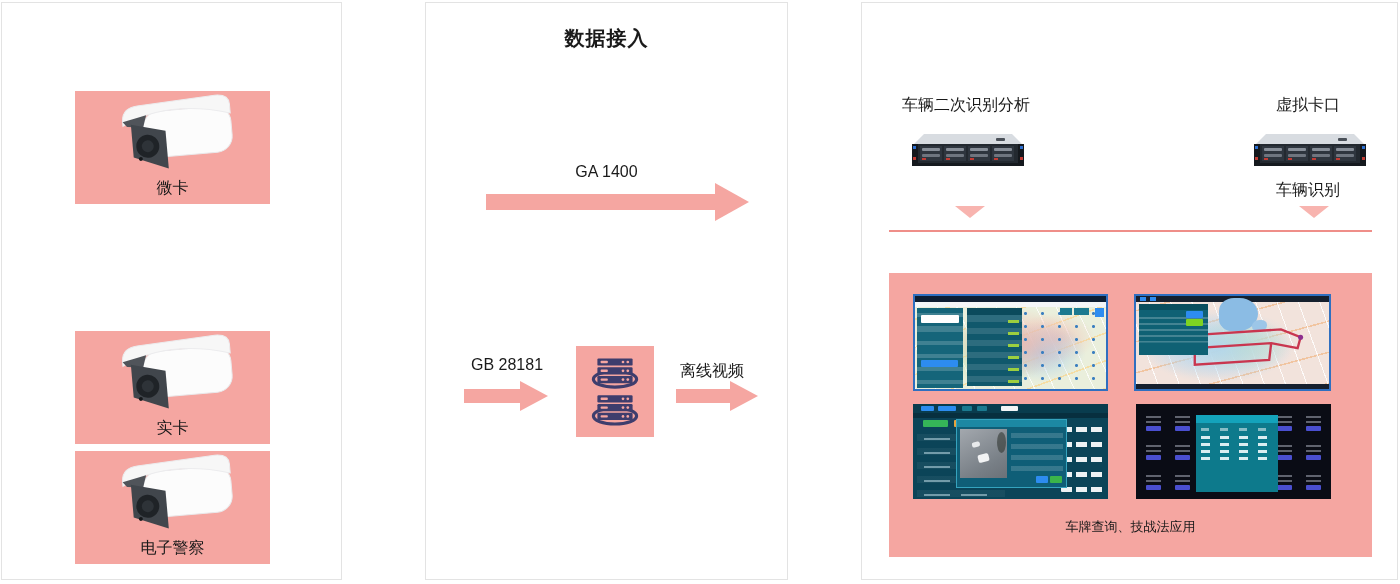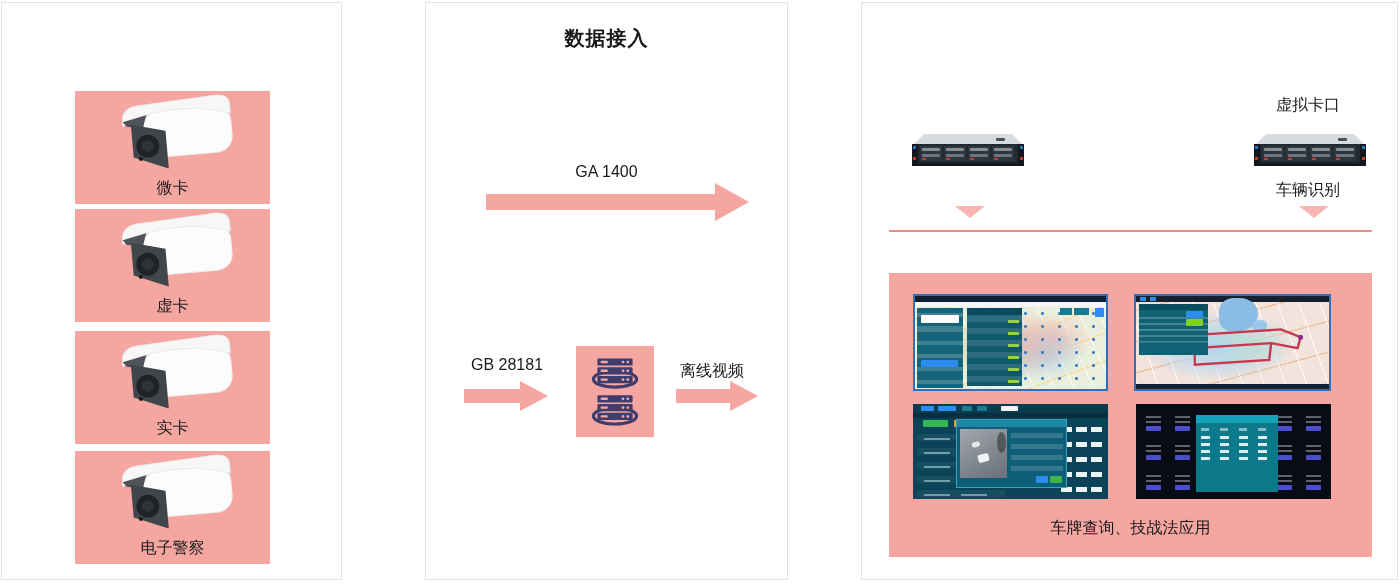--- a/index.html
+++ b/index.html
@@ -45,21 +45,21 @@
   
   .hub-box{position:absolute;left:150px;top:343px;width:78px;height:91px;background:var(--pink);display:flex;align-items:center;justify-content:center;}
 
   
   .unit-label{position:absolute;width:220px;text-align:center;font-size:16px;}
   .rack-svg{position:absolute;}
   .tri-down{position:absolute;width:0;height:0;border-style:solid;border-color:transparent;border-width:12px 15px 0 15px;border-top-color:var(--pink-light);}
   .divider{position:absolute;left:27px;top:227px;width:483px;height:2px;background:var(--salmon);}
   .apps-title{position:absolute;left:18px;width:500px;top:240px;text-align:center;font-size:16px;}
   .apps-board{position:absolute;left:27px;top:270px;width:483px;height:284px;background:var(--pink);}
-  .apps-caption{position:absolute;left:0;right:0;top:245px;text-align:center;font-size:16px;}
+  .apps-caption{position:absolute;left:0;right:0;top:245px;text-align:center;font-size:13px;}
 
   .shot{position:absolute;box-sizing:border-box;overflow:hidden;background:#fff;}
   .shot.framed{border:2px solid var(--frame-blue);}
   #shot-tl{left:24px;top:21px;width:195px;height:97px;}
   #shot-tr{left:245px;top:21px;width:197px;height:97px;}
   #shot-bl{left:24px;top:131px;width:195px;height:95px;background:#0B4458;}
   #shot-br{left:247px;top:131px;width:195px;height:95px;background:var(--dark-ui);}
 
   
   .tl-topbar{position:absolute;left:0;top:0;right:0;height:6px;background:#0E1E33;}
@@ -164,34 +164,20 @@
         <path d="M26 24 L50 19 L46 31 L30 29 Z" fill="#50545A"></path>
         <path d="M34 27 L68 36 L68 74 L34 60 Z" fill="#41464C"></path>
         <circle cx="49" cy="50" r="11.5" fill="#1F2327"></circle>
           <circle cx="49" cy="50" r="6" fill="#2E3338"></circle>
         <circle cx="41" cy="62" r="2" fill="#16181B"></circle>
       </g>
     </svg>
     <div class="cam-label">微卡</div>
   </div>
 
-  <div class="cam-card" style="top:206px">
-    <svg class="cam-svg" width="150" height="84" viewBox="0 0 150 84">
-      <g transform="rotate(-5 75 42)">
-        <rect x="46" y="16" width="88" height="46" rx="16" fill="#FCFCFC" stroke="#E9E9EB"></rect>
-        <path d="M26 24 Q26 10 42 9 L120 5 Q134 5 134 15 L134 24 Q94 12 60 17 Q40 20 26 28 Z" fill="#F7F7F7" stroke="#ECECEE"></path>
-        <path d="M26 24 L50 19 L46 31 L30 29 Z" fill="#50545A"></path>
-        <path d="M34 27 L68 36 L68 74 L34 60 Z" fill="#41464C"></path>
-        <circle cx="49" cy="50" r="11.5" fill="#1F2327"></circle>
-          <circle cx="49" cy="50" r="6" fill="#2E3338"></circle>
-        <circle cx="41" cy="62" r="2" fill="#16181B"></circle>
-      </g>
-    </svg>
-    <div class="cam-label">虚卡</div>
-  </div>
 
   <div class="cam-card" style="top:328px">
     <svg class="cam-svg" width="150" height="84" viewBox="0 0 150 84">
       <g transform="rotate(-5 75 42)">
         <rect x="46" y="16" width="88" height="46" rx="16" fill="#FCFCFC" stroke="#E9E9EB"></rect>
         <path d="M26 24 Q26 10 42 9 L120 5 Q134 5 134 15 L134 24 Q94 12 60 17 Q40 20 26 28 Z" fill="#F7F7F7" stroke="#ECECEE"></path>
         <path d="M26 24 L50 19 L46 31 L30 29 Z" fill="#50545A"></path>
         <path d="M34 27 L68 36 L68 74 L34 60 Z" fill="#41464C"></path>
         <circle cx="49" cy="50" r="11.5" fill="#1F2327"></circle>
           <circle cx="49" cy="50" r="6" fill="#2E3338"></circle>
@@ -270,20 +256,21 @@
   <div class="arrow small" style="left:250px;top:378px;width:82px">
     <span class="shaft" style="width:54px"></span>
     <span class="head"></span>
   </div>
   <div class="flow-label" style="left:216px;width:140px;top:358px">离线视频</div>
 
 </section>
 
 <section class="panel" id="panel-platform">
 
+  <div class="unit-label" style="left:-6px;top:92px">车辆二次识别分析</div>
   <svg class="rack-svg" style="left:46px;top:127px" width="120" height="40" viewBox="0 0 120 40">
     <polygon points="16,4 104,4 114,14 6,14" fill="#D8DCE1"></polygon>
     <polygon points="6,14 114,14 114,16 6,16" fill="#A8AEB6"></polygon>
     <rect x="88" y="8" width="9" height="3" rx="1" fill="#4A5058"></rect>
     <rect x="4" y="14" width="112" height="19" fill="#232930"></rect>
     <rect x="4" y="14" width="6" height="19" fill="#14181D"></rect>
       <rect x="110" y="14" width="6" height="19" fill="#14181D"></rect>
     <rect x="5" y="16" width="3" height="3" fill="#2D6FD0"></rect>
       <rect x="5" y="27" width="3" height="3" fill="#C23B34"></rect>
     <rect x="112" y="16" width="3" height="3" fill="#2D6FD0"></rect>

